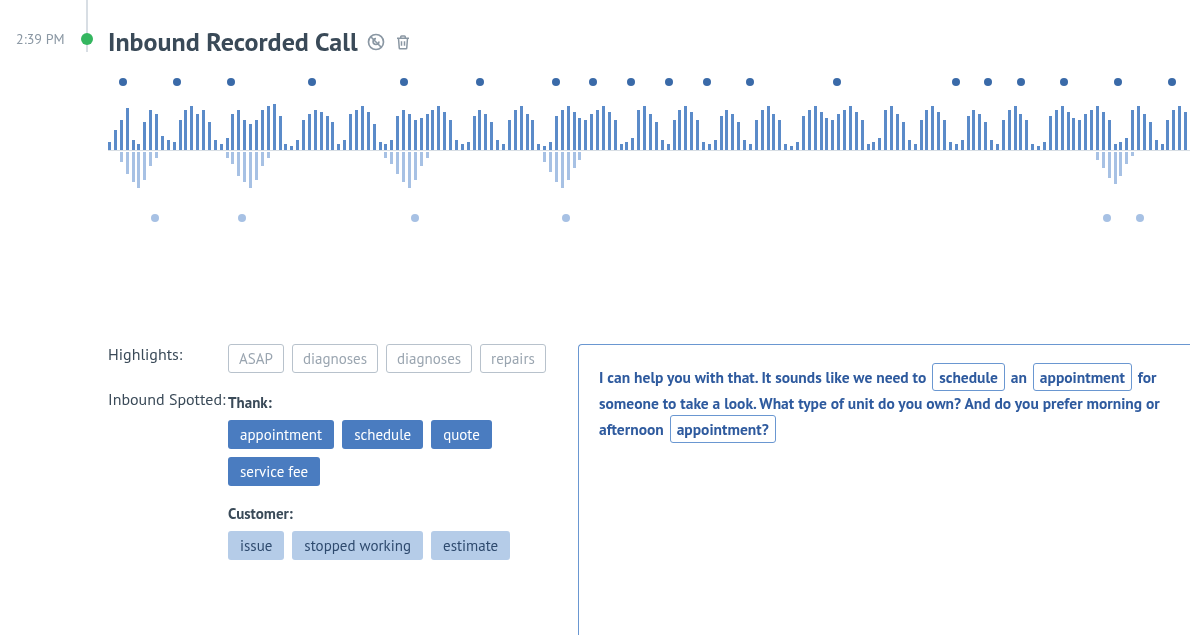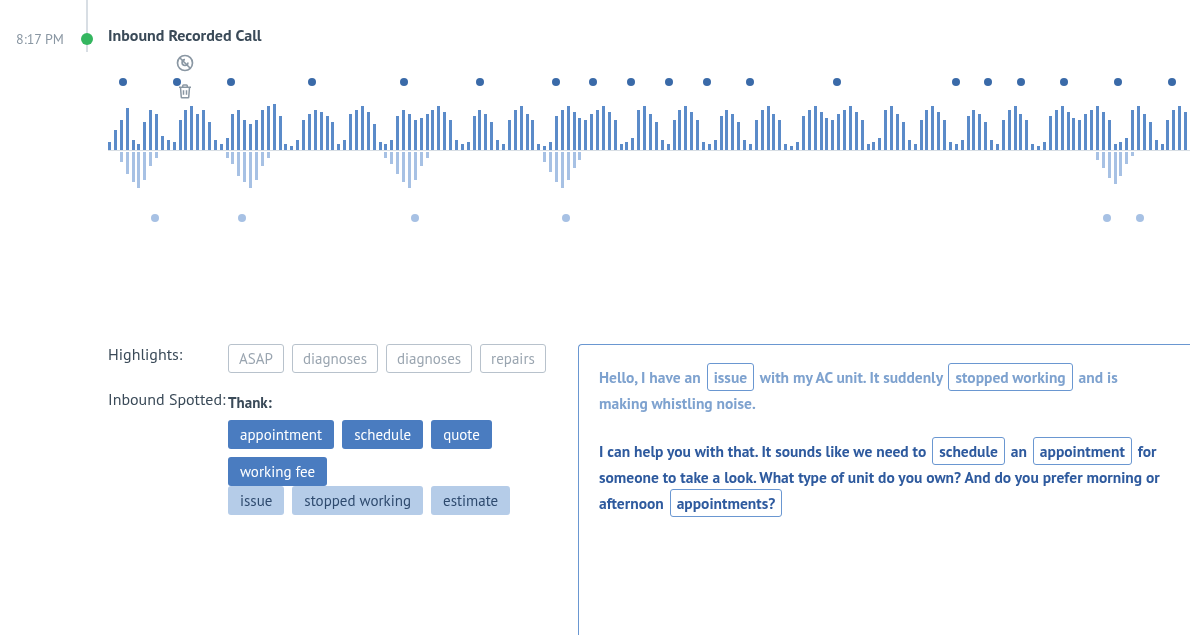--- a/index.html
+++ b/index.html
@@ -32,22 +32,22 @@
     position:absolute;left:86px;top:0;width:2px;height:52px;background:var(--line);
   }
   .time-label{
     position:absolute;left:16px;top:30px;color:var(--muted);font-size:14px;
   }
   .time-dot{
     position:absolute;left:81px;top:33px;width:12px;height:12px;border-radius:50%;
     background:var(--green);
   }
   .header-title{
-    position:absolute;left:108px;top:25px;font-size:16px;font-weight:600;color:var(--text);
-    display:flex;align-items:center;gap:8px;flex-direction:column;
+    position:absolute;left:108px;top:25px;font-size:26px;font-weight:600;color:var(--text);
+    display:flex;align-items:center;gap:8px;
   }
   .icon-btn{
     display:inline-flex;align-items:center;justify-content:center;
     cursor:pointer;color:var(--muted);
   }
 
   
   .wave-wrap{
     position:absolute;left:108px;right:10px;top:72px;height:160px;
   }
@@ -124,21 +124,21 @@
   .kw-box{
     display:inline-block;border:1px solid var(--box-border);border-radius:3px;
     padding:1px 6px;margin:0 2px;color:inherit;
   }
 </style>
 </head>
 <body>
 <div class="canvas">
 
   <div class="timeline-rail"></div>
-  <div class="time-label">8:17 PM</div>
+  <div class="time-label">2:39 PM</div>
   <div class="time-dot"></div>
   <div class="header-title">
     <span>Inbound Recorded Call</span>
     <span class="icon-btn">
       <svg width="20" height="20" viewBox="0 0 24 24" fill="none" stroke="currentColor" stroke-width="2">
           <circle cx="12" cy="12" r="9"></circle>
           <path d="M6 6 L18 18"></path>
           <path d="M12 8c-2 0-3.5 1.5-3.5 3.5S10 15 12 15s3.5-1.5 3.5-3.5"></path>
         </svg>
     </span>
@@ -427,32 +427,32 @@
       </div>
 
       <div class="kv-row">
         <div class="kv-label">Inbound Spotted:</div>
         <div class="kv-val">
           <div class="sub-label">Thank:</div>
           <div class="chips" id="agent-kw">
               <span class="chip-dark">appointment</span>
               <span class="chip-dark">schedule</span>
               <span class="chip-dark">quote</span>
-              <span class="chip-dark">working fee</span>
+              <span class="chip-dark">service fee</span>
             </div>
+          <div class="sub-label" style="margin-top:18px">Customer:</div>
           <div class="chips" id="cust-kw">
               <span class="chip-light">issue</span>
               <span class="chip-light">stopped working</span>
               <span class="chip-light">estimate</span>
             </div>
         </div>
       </div>
 
     </div>
     <div class="right-col">
       <div class="transcript" id="transcript">
-          <p class="utt-cust">Hello, I have an <span class="kw-box">issue</span> with my AC unit. It suddenly <span class="kw-box">stopped working</span> and is making whistling noise.</p>
-          <p class="utt-agent">I can help you with that. It sounds like we need to <span class="kw-box">schedule</span> an <span class="kw-box">appointment</span> for someone to take a look. What type of unit do you own? And do you prefer morning or afternoon <span class="kw-box">appointments?</span></p>
+          <p class="utt-agent">I can help you with that. It sounds like we need to <span class="kw-box">schedule</span> an <span class="kw-box">appointment</span> for someone to take a look. What type of unit do you own? And do you prefer morning or afternoon <span class="kw-box">appointment?</span></p>
         </div>
     </div>
   </div>
 
 </div>
 
 </body></html>

